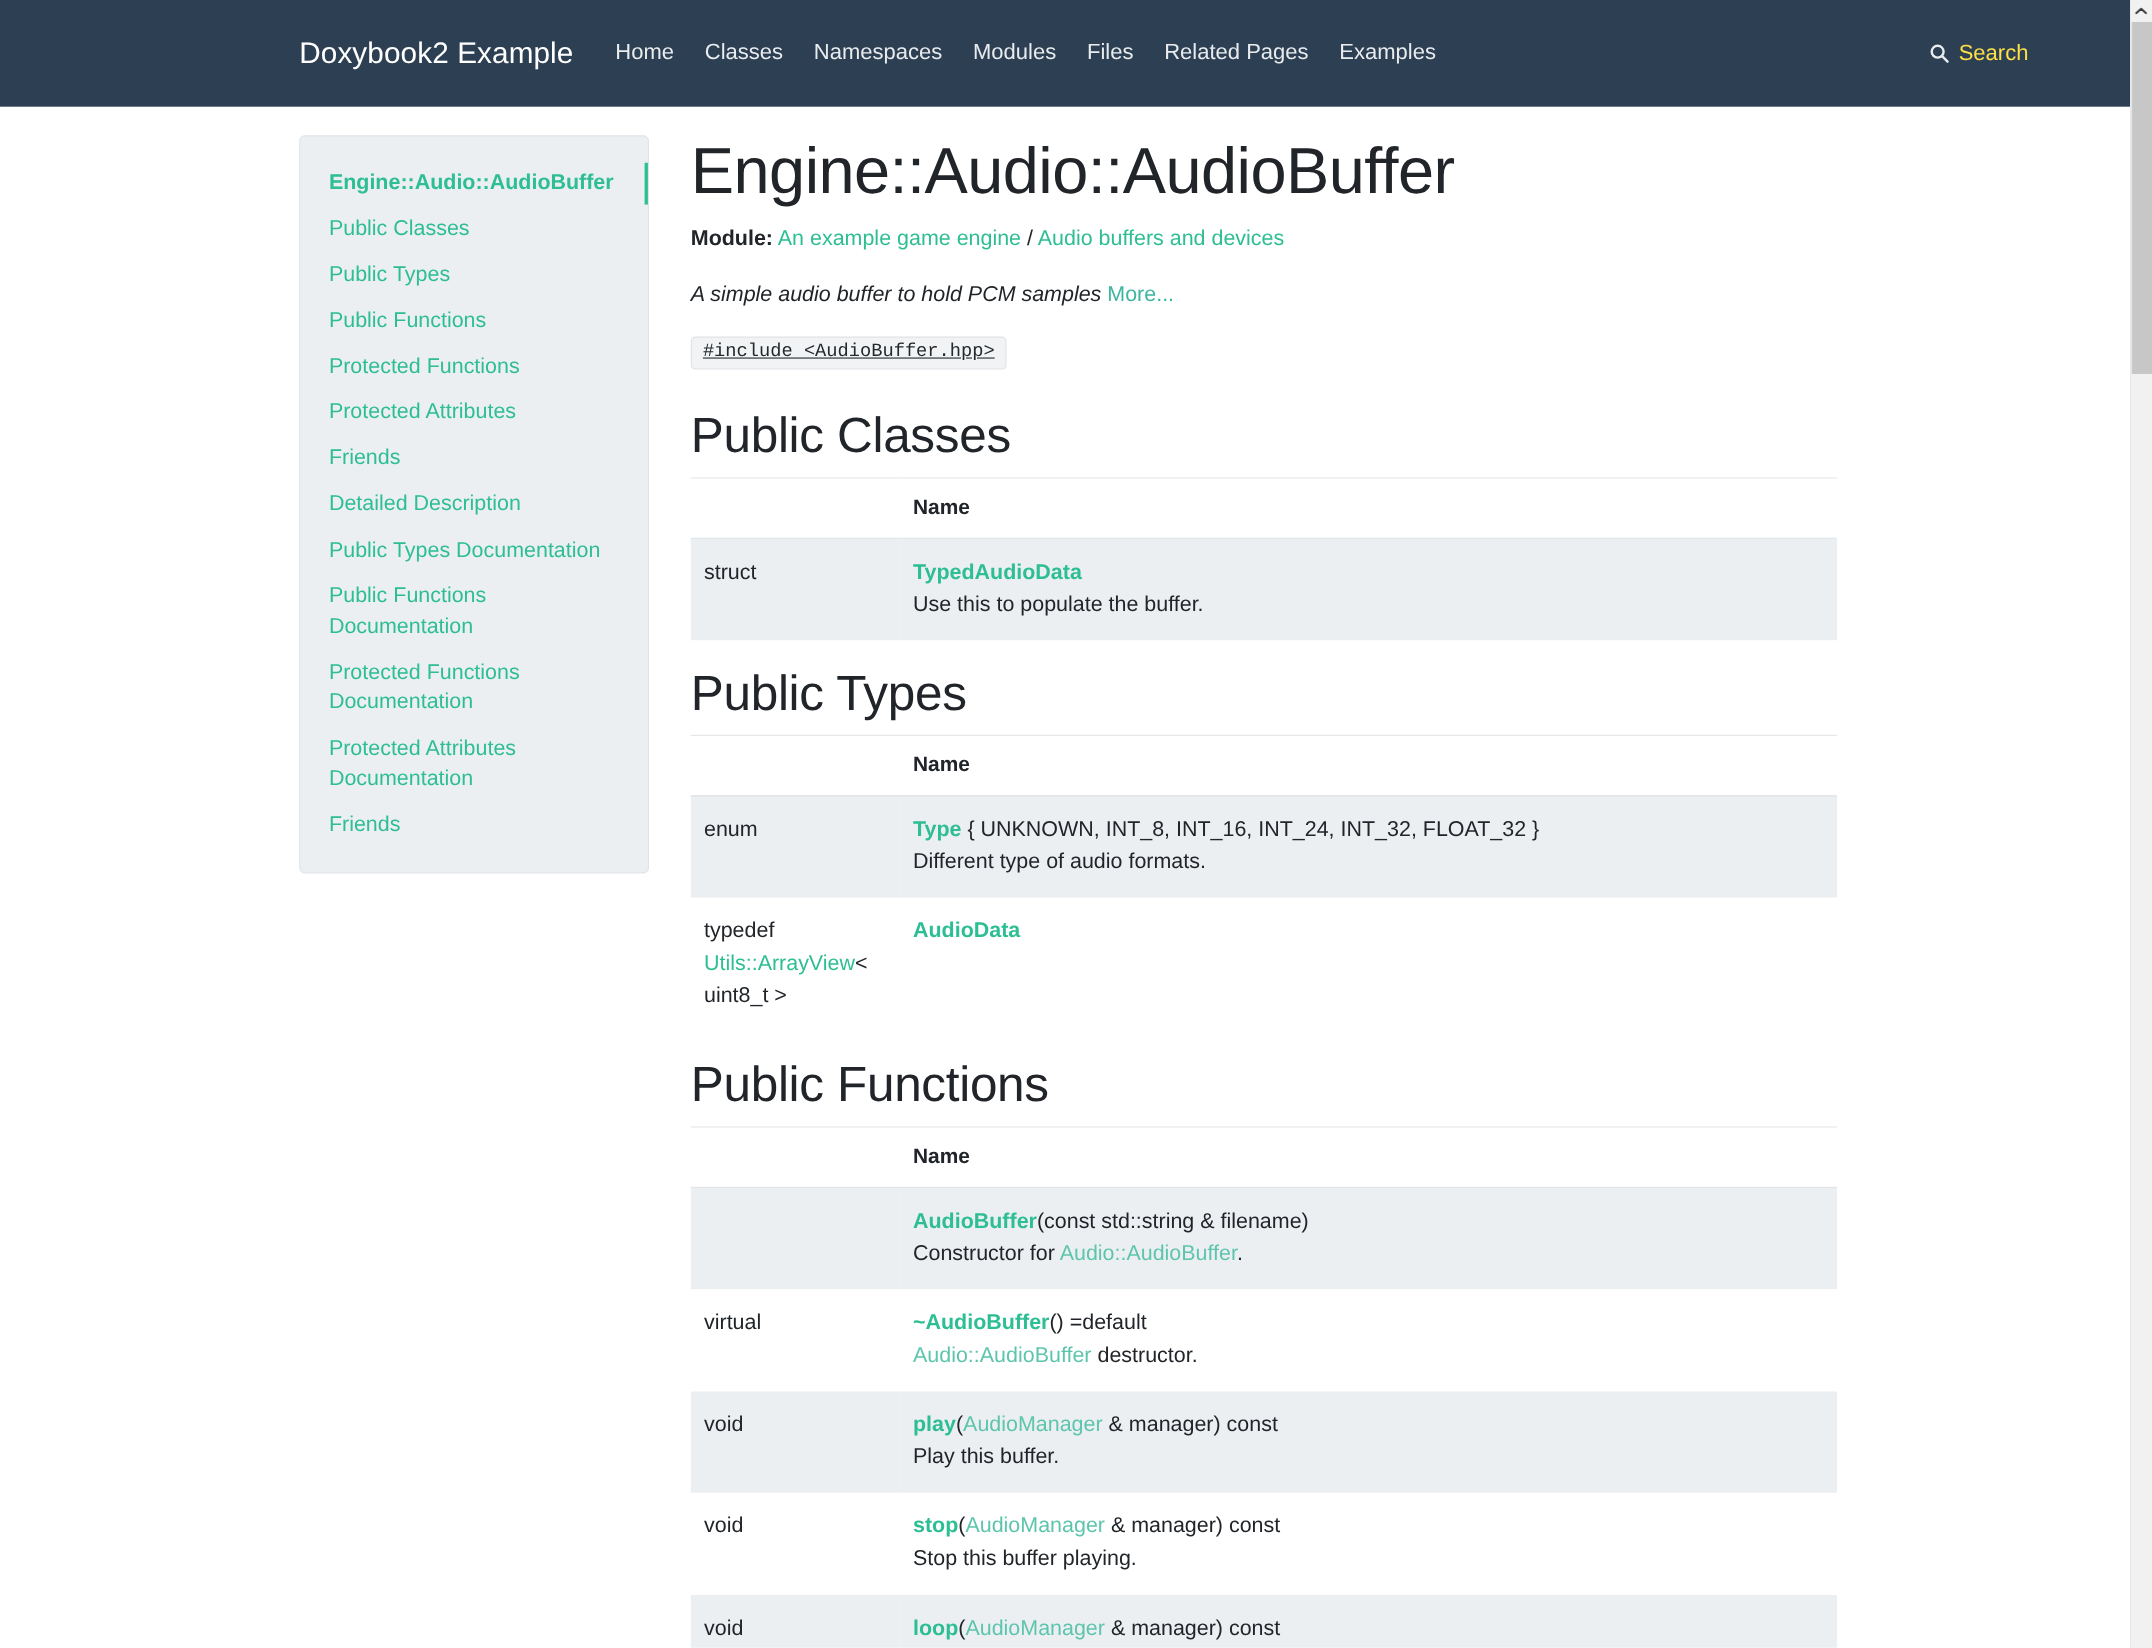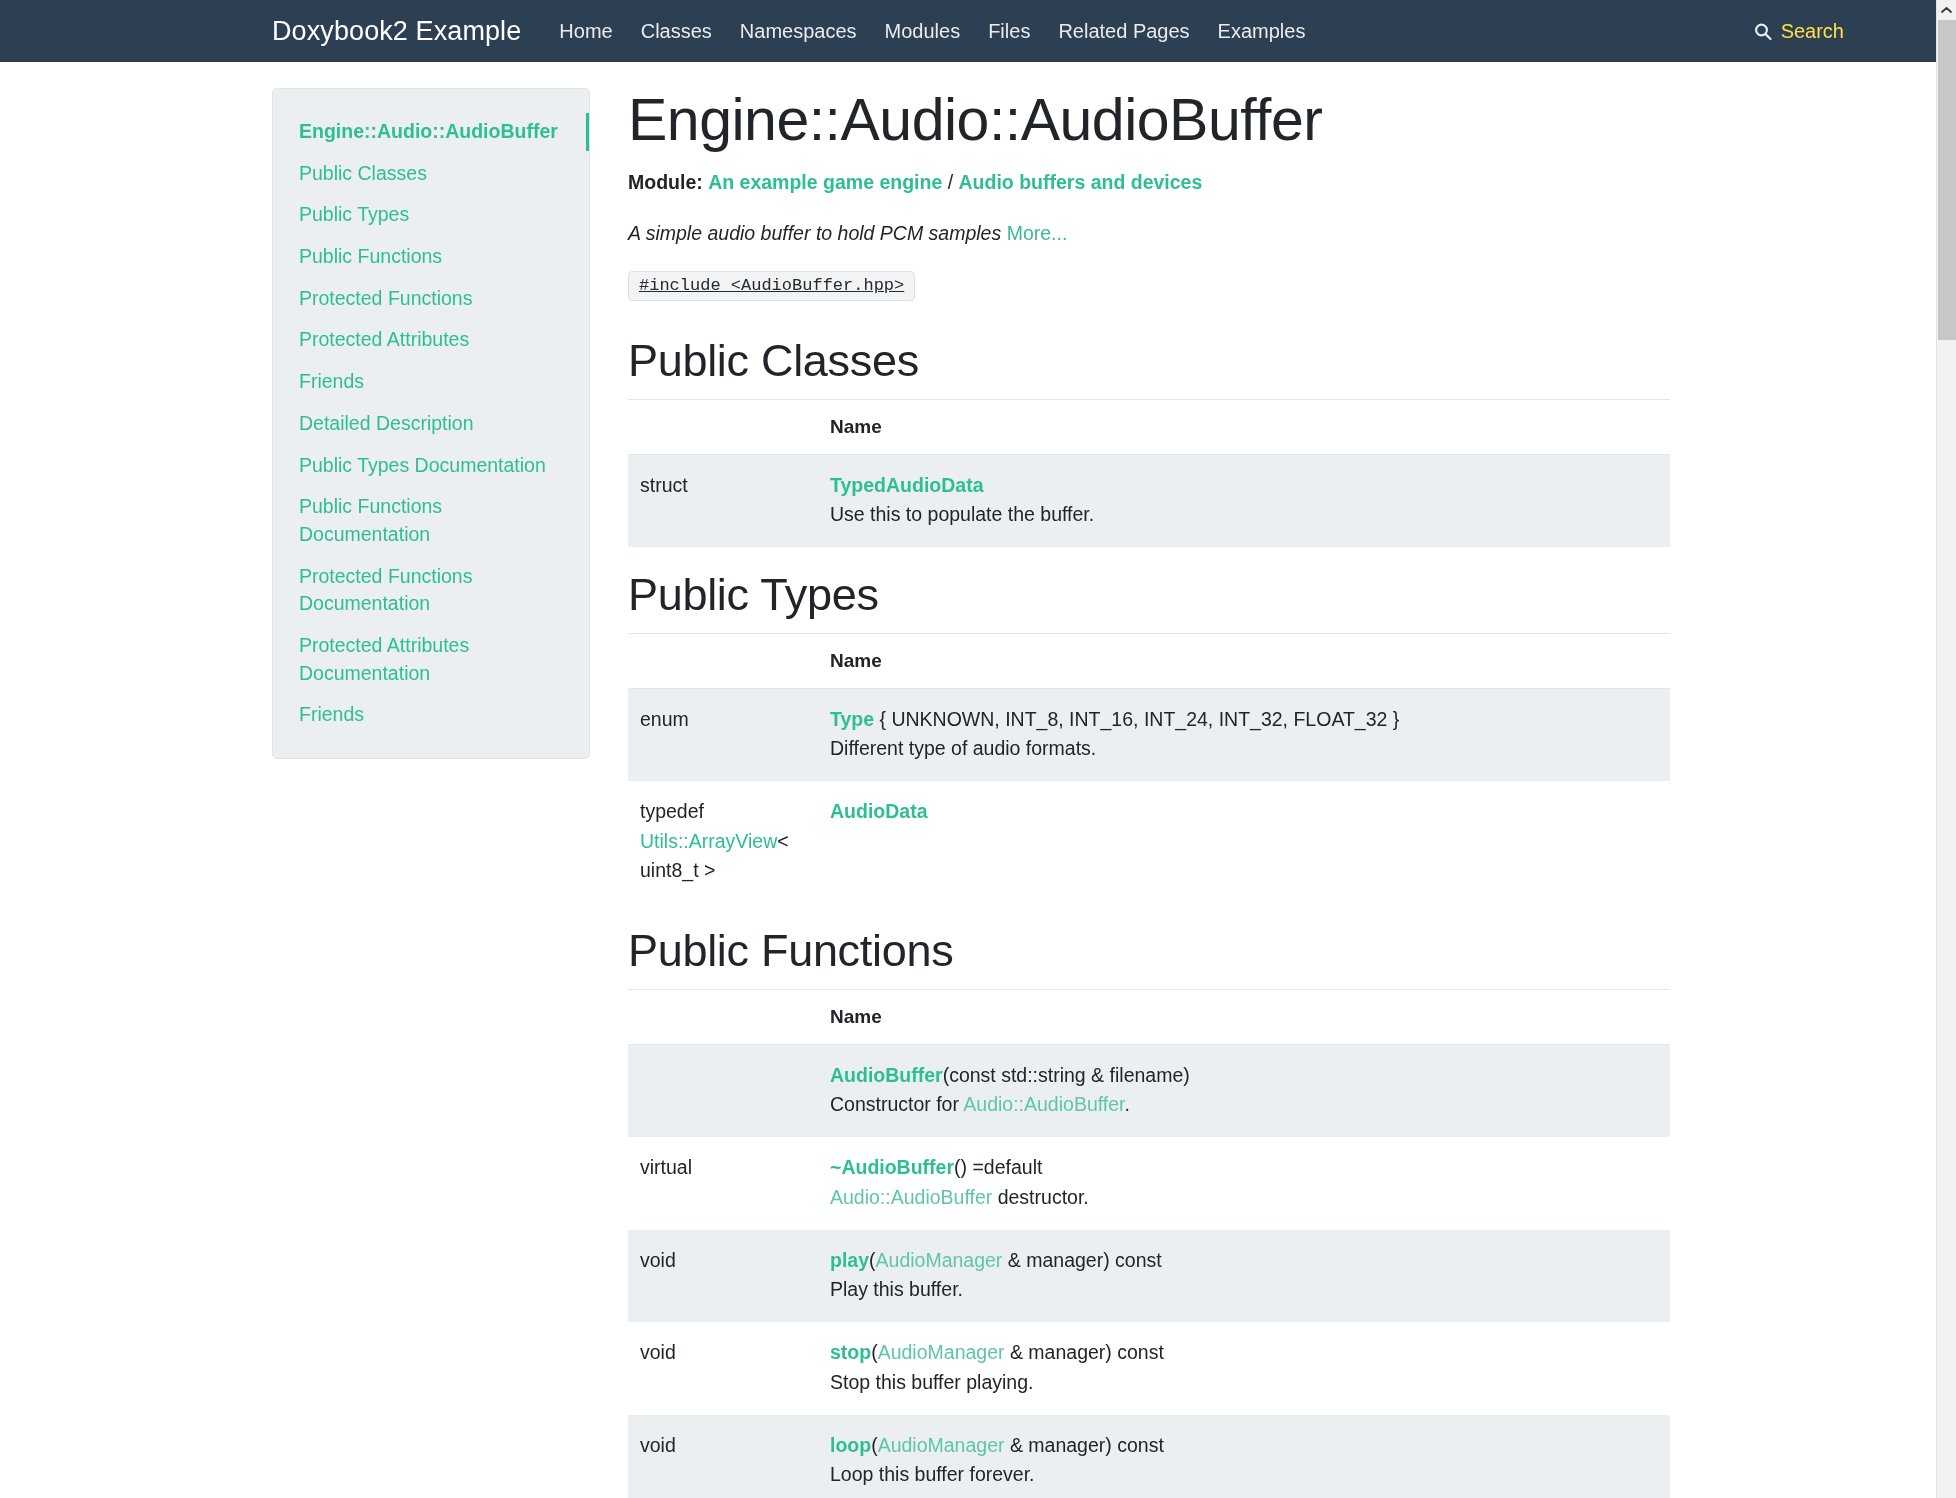--- a/index.html
+++ b/index.html
@@ -6,21 +6,21 @@
   html, body {
     margin: 0; padding: 0;
     width: 1956px; height: 1498px;
     overflow: hidden;
     background: #ffffff;
     font-family: "Liberation Sans", sans-serif;
   }
 
   
   .navbar {
-    height: 62px;
+    height: 97px;
     background: #2d3f52;
     display: flex;
     align-items: center;
     padding: 0 0 0 272px;
     position: relative;
     text-align: center;
   }
   .brand {
     color: #ffffff;
     font-size: 27px;
@@ -112,21 +112,21 @@
     letter-spacing: -0.5px;
   }
   .module-line {
     font-size: 19.5px;
     color: #212529;
     margin: 0 0 28px 0;
   }
   .module-line .lbl { font-weight: bold; }
   .module-line a {
     color: #2dbe93;
-    font-weight: bold;
+    font-weight: normal;
     text-decoration: none;
     cursor: pointer;
   }
   .module-line .sep { color: #212529; }
   .brief {
     font-size: 19.5px;
     font-style: italic;
     color: #212529;
     margin: 0 0 26px 0;
   }

